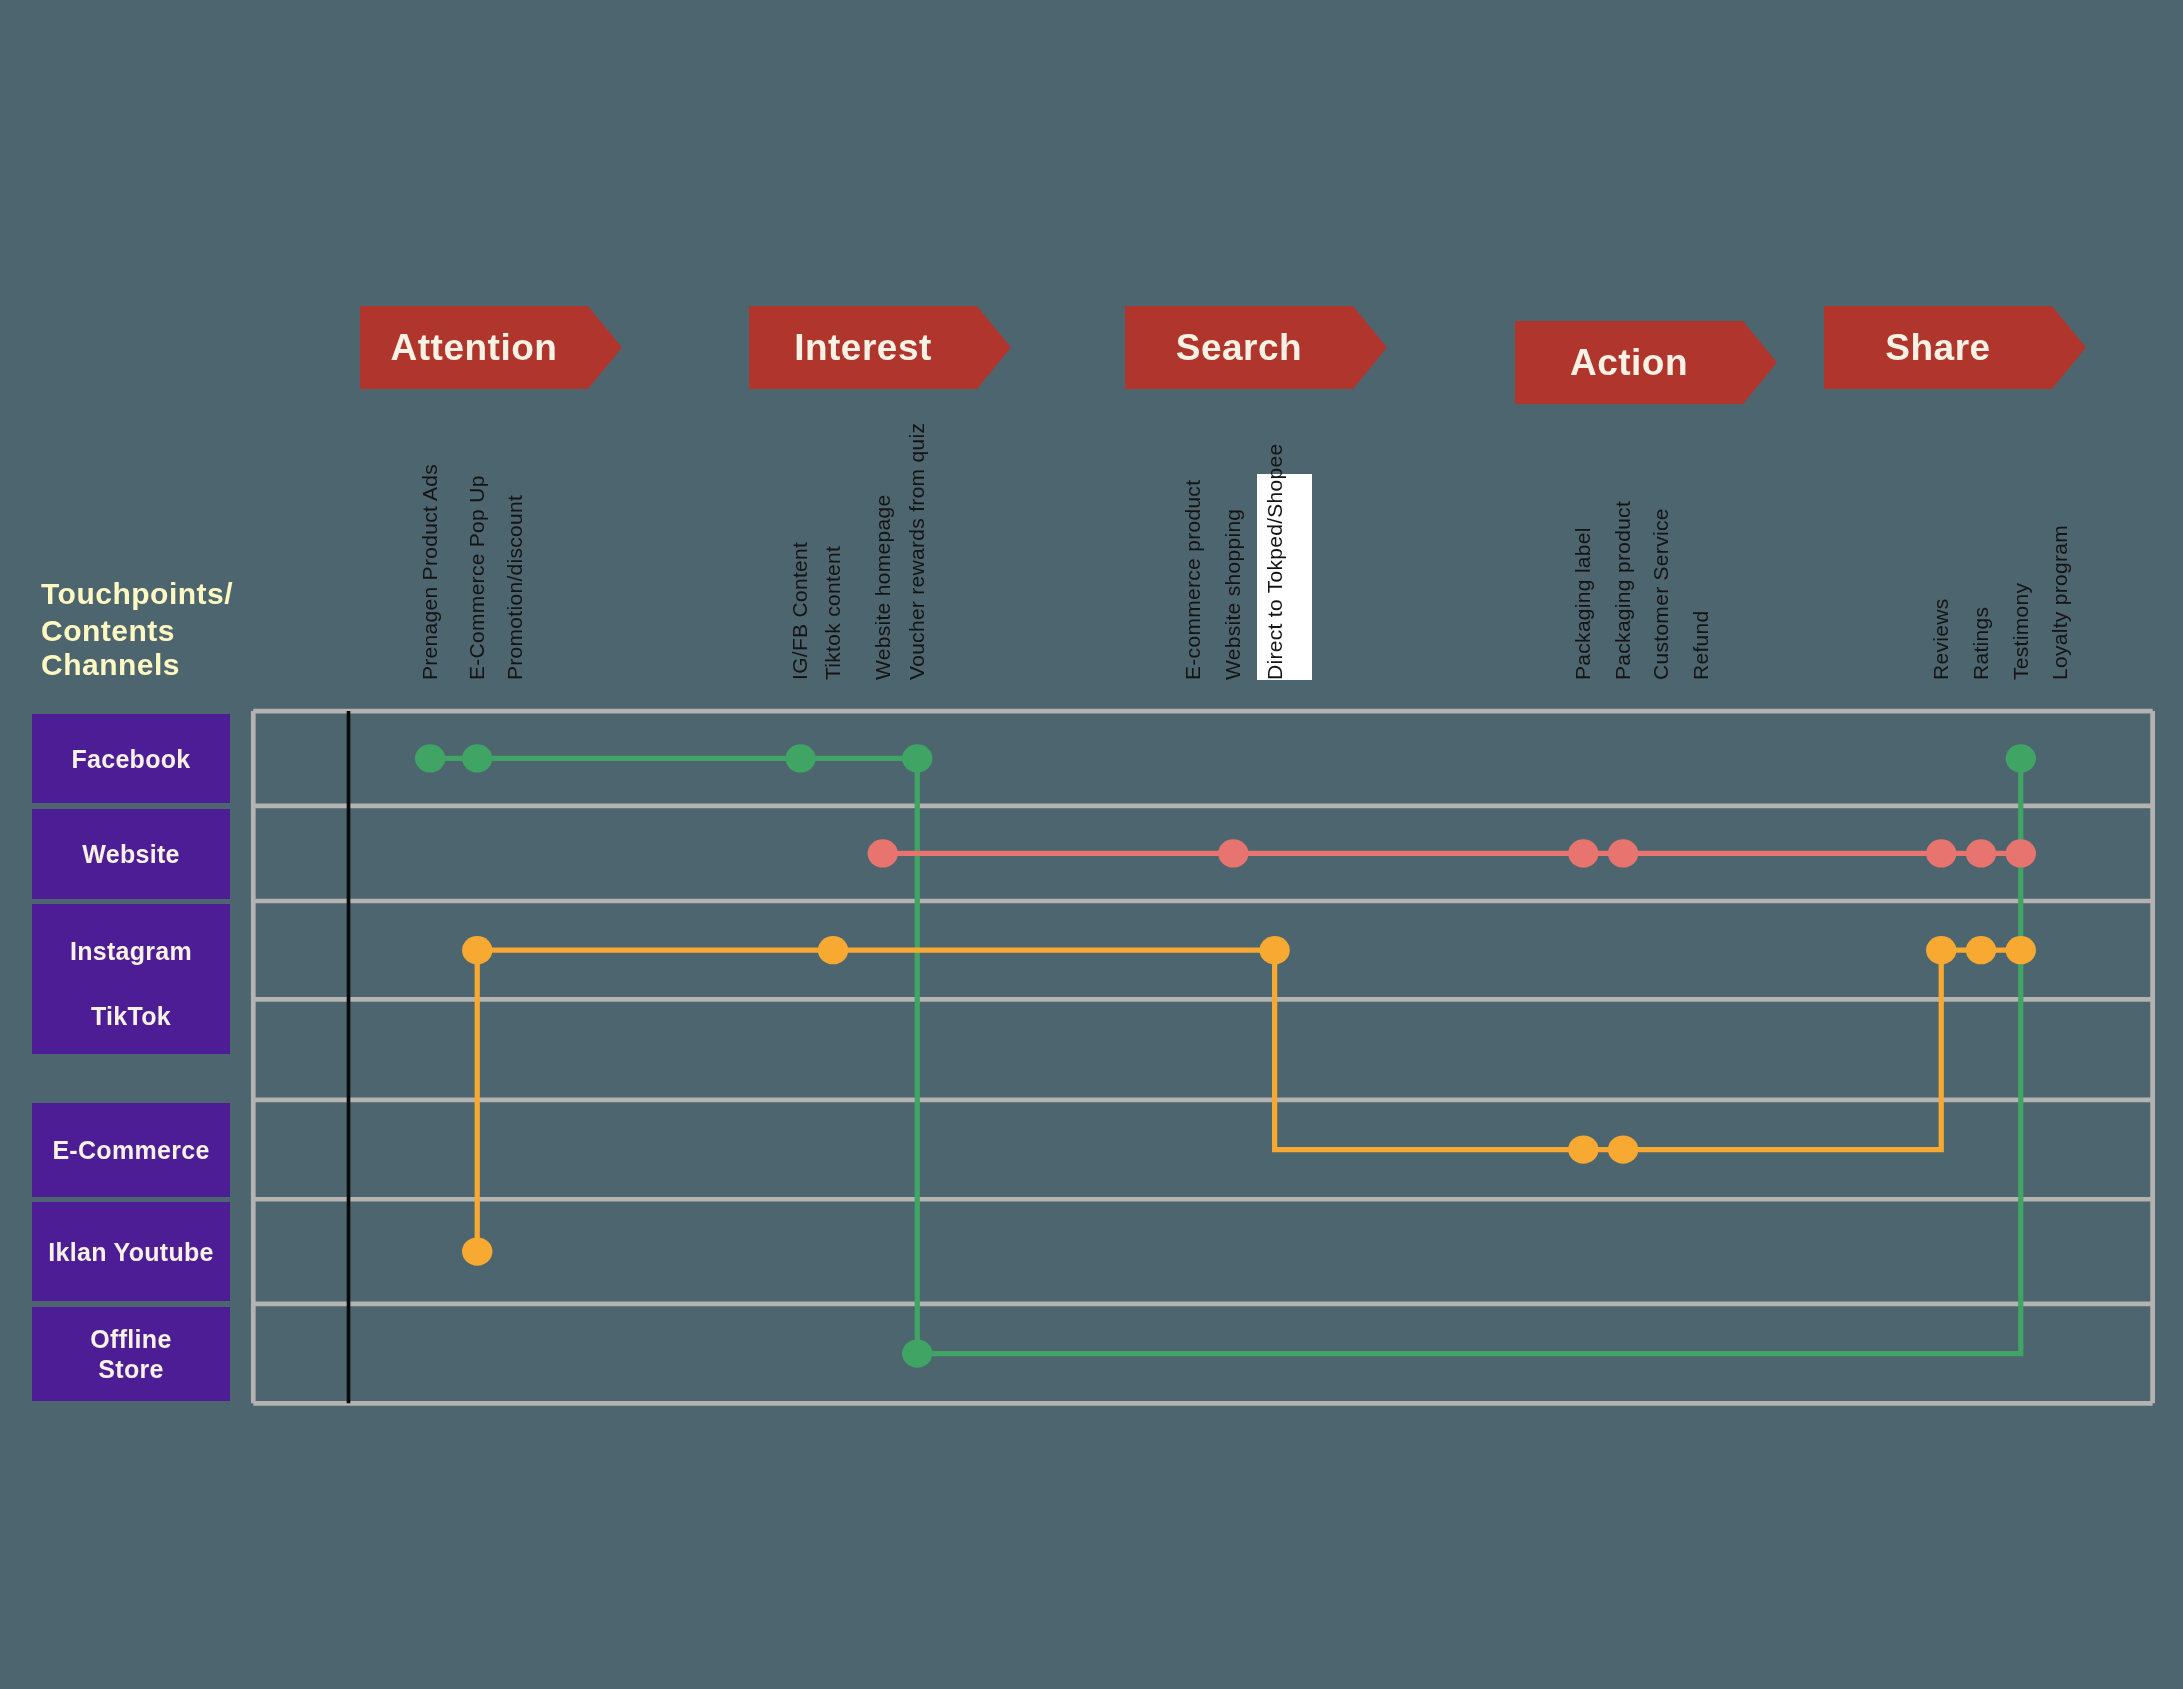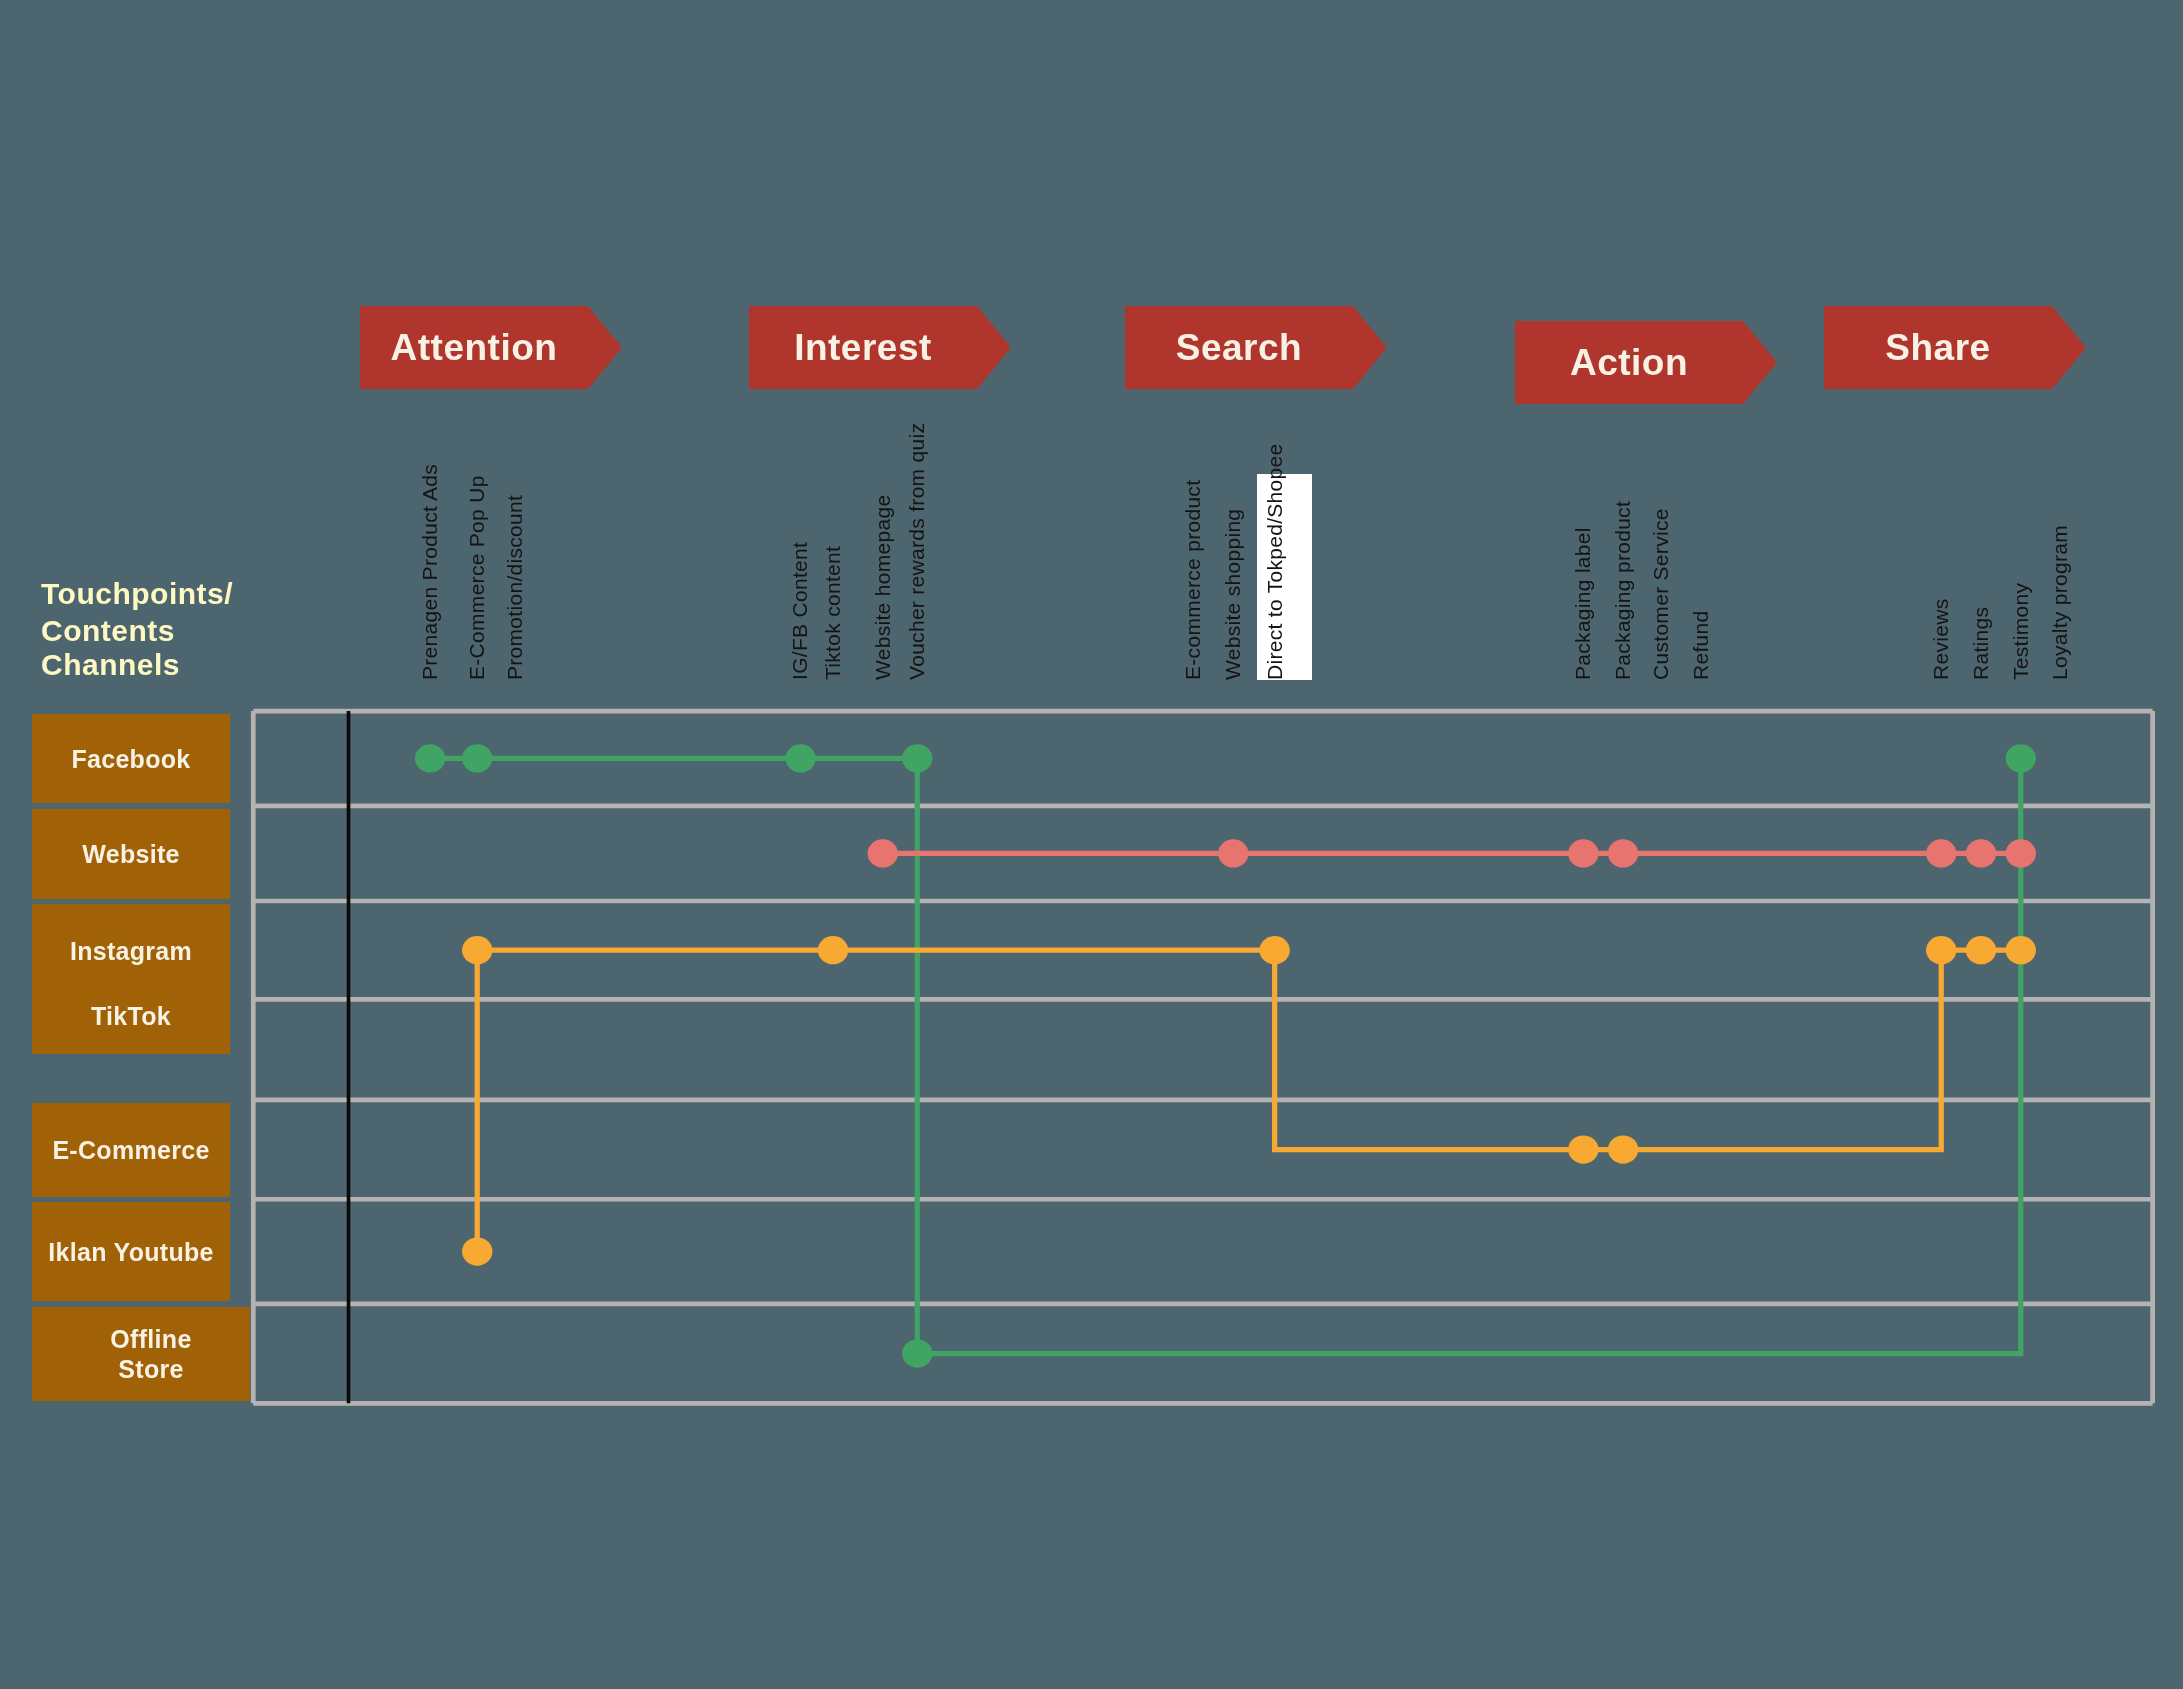--- a/index.html
+++ b/index.html
@@ -60,21 +60,21 @@
   }
   .tp-highlight {
     position: absolute;
     background: #FFFFFF;
   }
 
   .channel-box {
     position: absolute;
     left: 32px;
     width: 198px;
-    background: #a16207;
+    background: #4c1d95;
     display: flex;
     align-items: center;
     justify-content: center;
   }
   .channel-box .channel-box-label {
     color: #F8F2E4;
     font-weight: bold;
     font-size: 25px;
     line-height: 30px;
     text-align: center;
@@ -186,19 +186,19 @@
       </div>
       <div class="channel-box" style="top: 978px; height: 76px;">
         <span class="channel-box-label">TikTok</span>
       </div>
       <div class="channel-box" style="top: 1103px; height: 94px;">
         <span class="channel-box-label">E-Commerce</span>
       </div>
       <div class="channel-box" style="top: 1202px; height: 99px;">
         <span class="channel-box-label">Iklan Youtube</span>
       </div>
-      <div class="channel-box" style="top: 1307px; height: 94px; padding-left: 20px;">
+      <div class="channel-box" style="top: 1307px; height: 94px;">
         <span class="channel-box-label">Offline
 Store</span>
       </div>
     </div>
 </div>
 
 
 </body></html>

